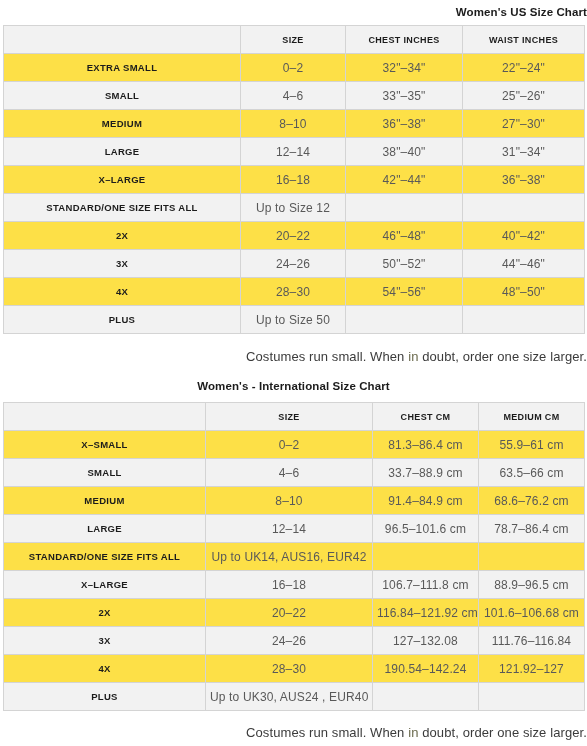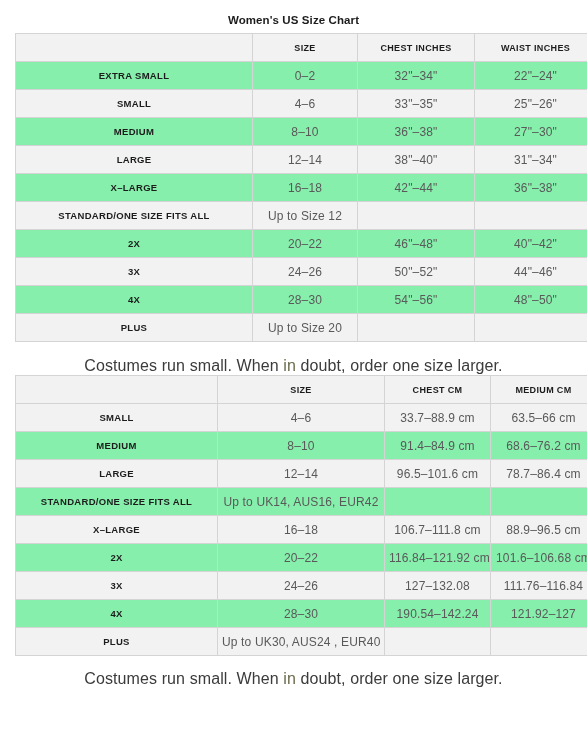--- a/index.html
+++ b/index.html
@@ -23,25 +23,25 @@
 
   .chart-title {
     text-align: center;
     font-size: 11.5px;
     font-weight: bold;
     color: #1c1c1c;
     letter-spacing: 0.1px;
     margin: 0;
   }
 
-  .title-top    { padding-top: 14px;  padding-bottom: 7px; }
+  .title-top    { padding-top: 6px;  padding-bottom: 7px; text-align: right; }
   .title-second { padding-top: 16px; padding-bottom: 10px; }
 
   .table-wrap {
-    padding: 0 15px;
+    padding: 0 3px;
     box-sizing: border-box;
     width: 587px;
   }
 
   table.size-chart {
     width: 581px;
     border-collapse: collapse;
     table-layout: fixed;
     background: #ffffff;
   }
@@ -78,38 +78,38 @@
     letter-spacing: 0.15px;
     color: #595959;
   }
 
   tr.shade > th,
   tr.shade > td {
     background: #f2f2f2;
   }
   tr.plain > th,
   tr.plain > td {
-    background: #86efac;
+    background: #fde047;
   }
 
   
   .tbl-us col.c0 { width: 237px; }
   .tbl-us col.c1 { width: 105px; }
   .tbl-us col.c2 { width: 117px; }
   .tbl-us col.c3 { width: 122px; }
 
   
   .tbl-intl col.c0 { width: 202px; }
   .tbl-intl col.c1 { width: 167px; }
   .tbl-intl col.c2 { width: 106px; }
   .tbl-intl col.c3 { width: 106px; }
 
   .note {
-    text-align: center;
-    font-size: 16px;
+    text-align: right;
+    font-size: 13px;
     color: #3b3b3b;
     letter-spacing: 0.1px;
   }
   .note-mid    { padding-top: 15px; }
   .note-bottom { padding-top: 14px; }
   .note .hl { color: #6b6a4d; }
 </style>
 </head>
 <body>
 
@@ -183,48 +183,55 @@
           <td class="value">44"–46"</td>
         </tr>
         <tr class="plain">
           <td class="rowlabel">4X</td>
           <td class="value">28–30</td>
           <td class="value">54"–56"</td>
           <td class="value">48"–50"</td>
         </tr>
         <tr class="shade">
           <td class="rowlabel">PLUS</td>
-          <td class="value">Up to Size 20</td>
+          <td class="value">Up to Size 50</td>
           <td class="value"></td>
           <td class="value"></td>
         </tr>
       </tbody>
     </table>
   </div>
 
   <div class="note note-mid"><span>Costumes run small. When </span><span class="hl">in</span><span> doubt, order one size larger.</span></div>
 
+  <div class="chart-title title-second">Women's - International Size Chart</div>
 
   <div class="table-wrap">
     <table class="size-chart tbl-intl">
       <colgroup>
         <col class="c0">
           <col class="c1">
           <col class="c2">
           <col class="c3">
       </colgroup>
       <thead>
         <tr class="shade">
           <th></th>
           <th>SIZE</th>
           <th>CHEST CM</th>
           <th>MEDIUM CM</th>
         </tr>
       </thead>
       <tbody>
+        <tr class="plain">
+          <td class="rowlabel">X–SMALL</td>
+          <td class="value">0–2</td>
+          <td class="value">81.3–86.4 cm</td>
+          <td class="value">55.9–61 cm</td>
+        </tr>
         <tr class="shade">
           <td class="rowlabel">SMALL</td>
           <td class="value">4–6</td>
           <td class="value">33.7–88.9 cm</td>
           <td class="value">63.5–66 cm</td>
         </tr>
         <tr class="plain">
           <td class="rowlabel">MEDIUM</td>
           <td class="value">8–10</td>
           <td class="value">91.4–84.9 cm</td>

